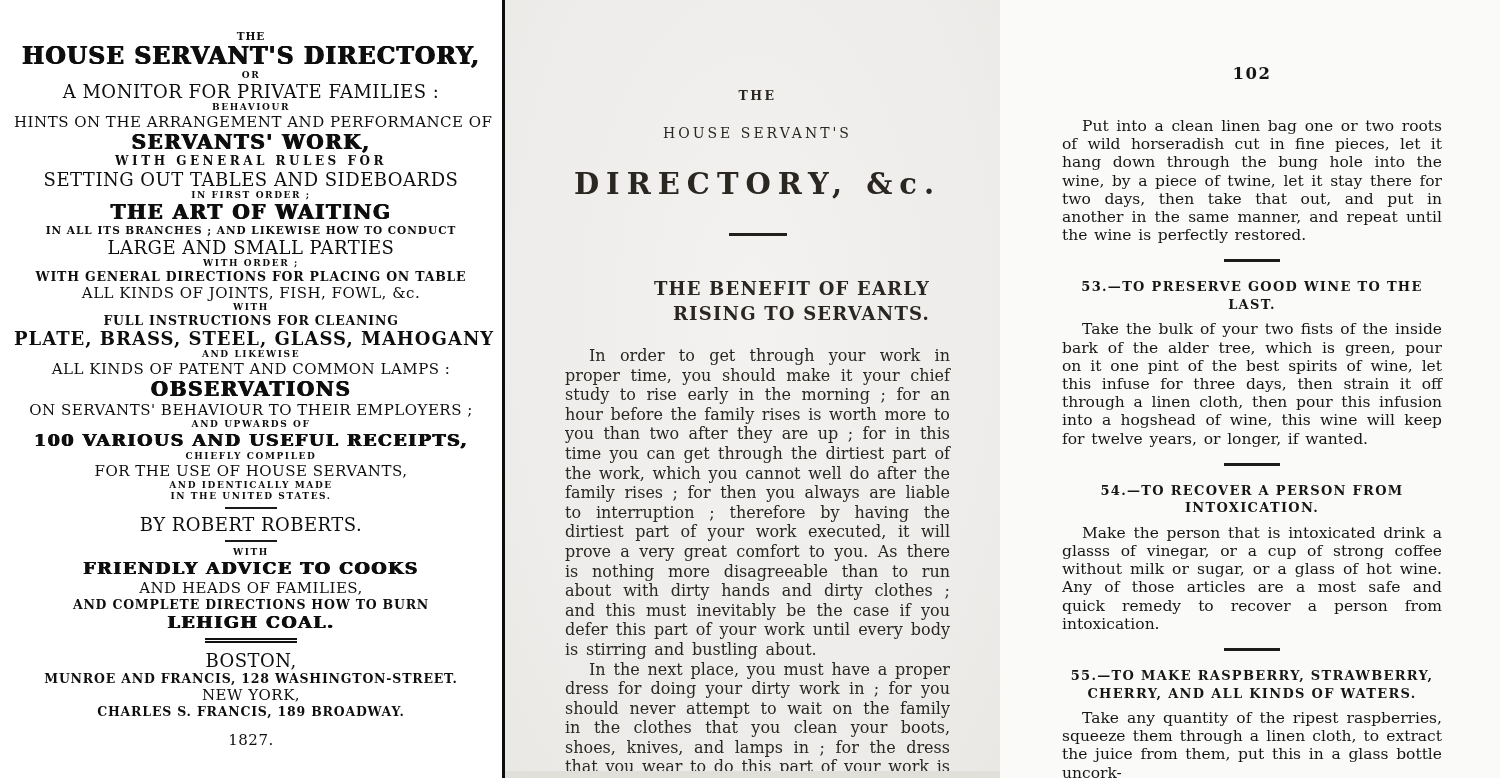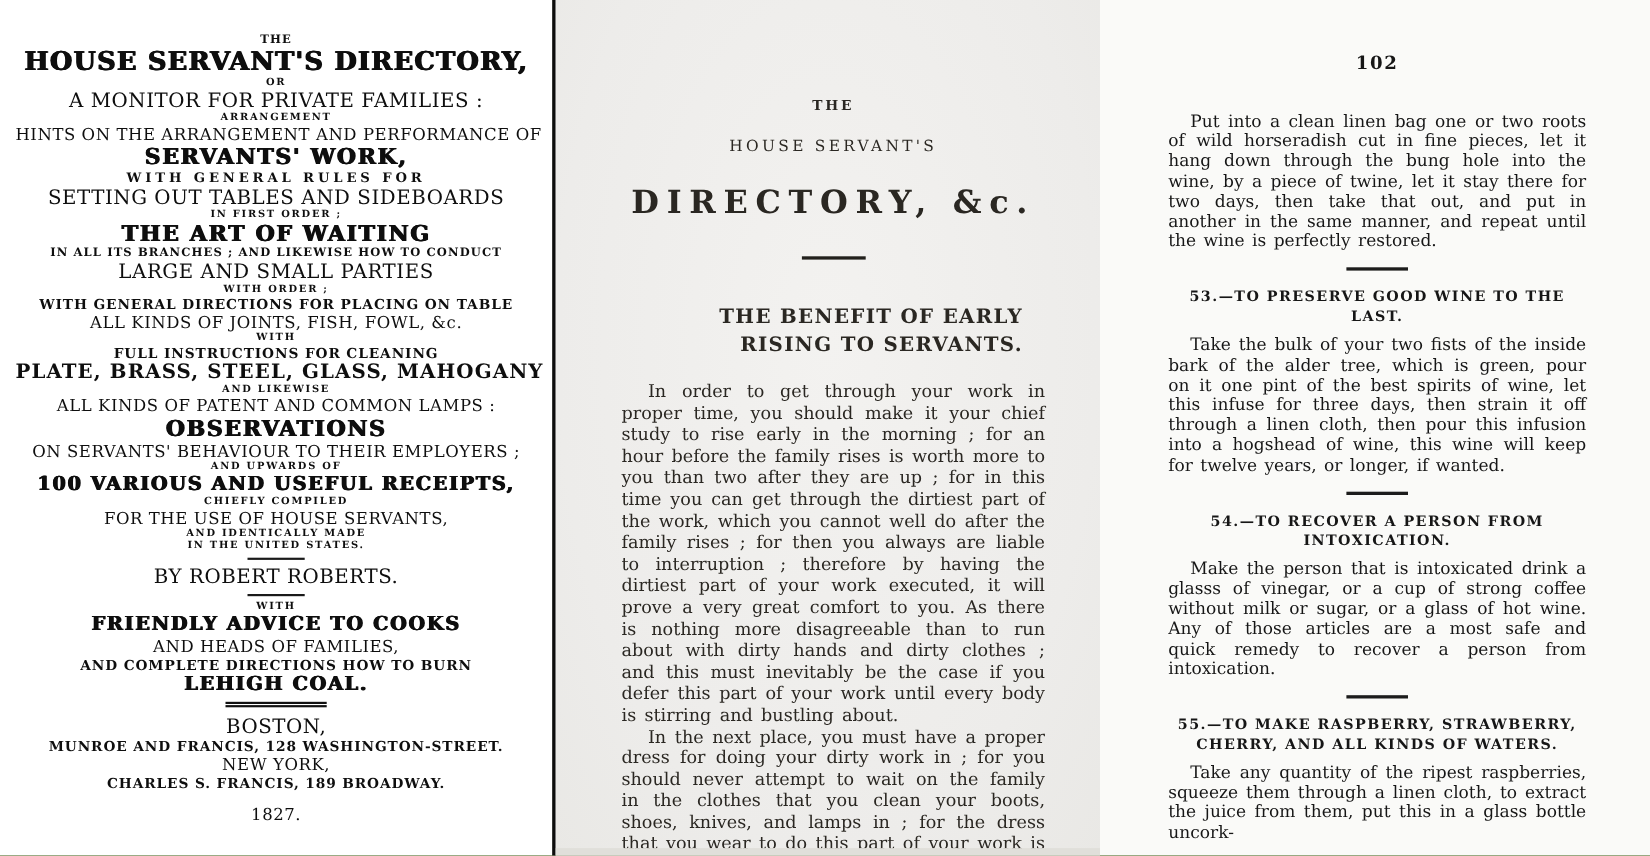--- a/index.html
+++ b/index.html
@@ -1,19 +1,19 @@
 <!DOCTYPE html>
 <html><head>
 <meta charset="utf-8">
 <style>
   html,body{margin:0;padding:0;background:#444;}
   .screen{
     width:1500px;height:778px;display:flex;overflow:hidden;
     font-family:"DejaVu Serif","Liberation Serif",serif;
-    background:#4d7c0f;position:relative;
+    background:#000000;position:relative;
   }
   .page{box-sizing:border-box;height:778px;overflow:hidden;flex-shrink:0;}
 
   
   .page-left{
     width:502px;background:#ffffff;color:#0e0e0e;
     text-align:center;padding:30px 14px 0 14px;
   }
   .ln{white-space:nowrap;}
   .xxs{font-size:9px;line-height:11px;letter-spacing:1.6px;font-weight:bold;}
@@ -50,21 +50,21 @@
   .m-heading{font-size:18px;line-height:25px;letter-spacing:1.2px;font-weight:bold;margin:0 0 20px 0;padding:0 20px;text-align:right;}
   .m-body{
     font-size:16px;line-height:19.6px;text-align:justify;
     text-indent:24px;margin:0;word-spacing:2.5px;
   }
   .m-body + .m-body{margin-top:0;}
 
   
   .page-right{
     width:500px;background:#fafaf8;color:#161616;
-    padding:48px 58px 0 62px;text-align:center;
+    padding:64px 58px 0 62px;text-align:center;
   }
   .r-pagenum{font-size:16.5px;letter-spacing:1.5px;font-weight:bold;margin-bottom:34px;}
   .r-title{
     font-size:13px;line-height:17.5px;letter-spacing:1.3px;font-weight:bold;
     margin:0 0 7px 0;padding:0 4px;text-align:center;
   }
   .r-body{
     font-size:15.5px;line-height:18.2px;text-align:justify;
     text-indent:20px;margin:0;word-spacing:1.8px;
   }
@@ -74,21 +74,21 @@
 <body>
 
 <div class="screen">
 
   <div class="page page-left">
     <div>
         <div class="ln xs">THE</div>
         <div class="ln fat fat-xl">HOUSE SERVANT'S DIRECTORY,</div>
         <div class="ln xxs">OR</div>
         <div class="ln lg">A MONITOR FOR PRIVATE FAMILIES :</div>
-        <div class="ln xxs">ARRANGEMENT</div>
+        <div class="ln xxs">BEHAVIOUR</div>
         <div class="ln md">HINTS ON THE ARRANGEMENT AND PERFORMANCE OF</div>
         <div class="ln fat fat-lg">SERVANTS' WORK,</div>
         <div class="ln smw">WITH GENERAL RULES FOR</div>
         <div class="ln lg">SETTING OUT TABLES AND SIDEBOARDS</div>
         <div class="ln xxs">IN FIRST ORDER ;</div>
         <div class="ln fat fat-lg">THE ART OF WAITING</div>
         <div class="ln xs">IN ALL ITS BRANCHES ; AND LIKEWISE HOW TO CONDUCT</div>
         <div class="ln lg">LARGE AND SMALL PARTIES</div>
         <div class="ln xxs">WITH ORDER ;</div>
         <div class="ln smb">WITH GENERAL DIRECTIONS FOR PLACING ON TABLE</div>

